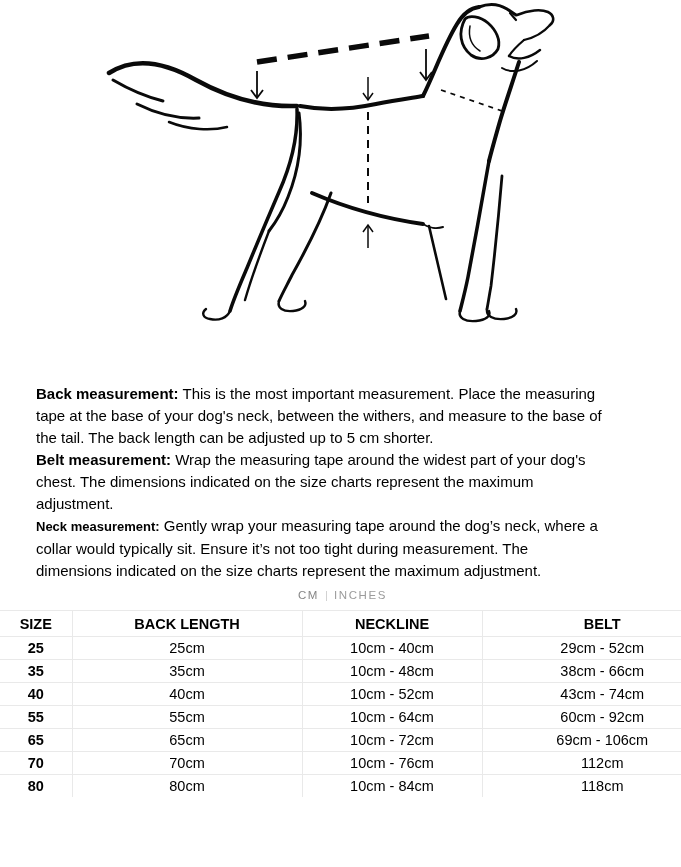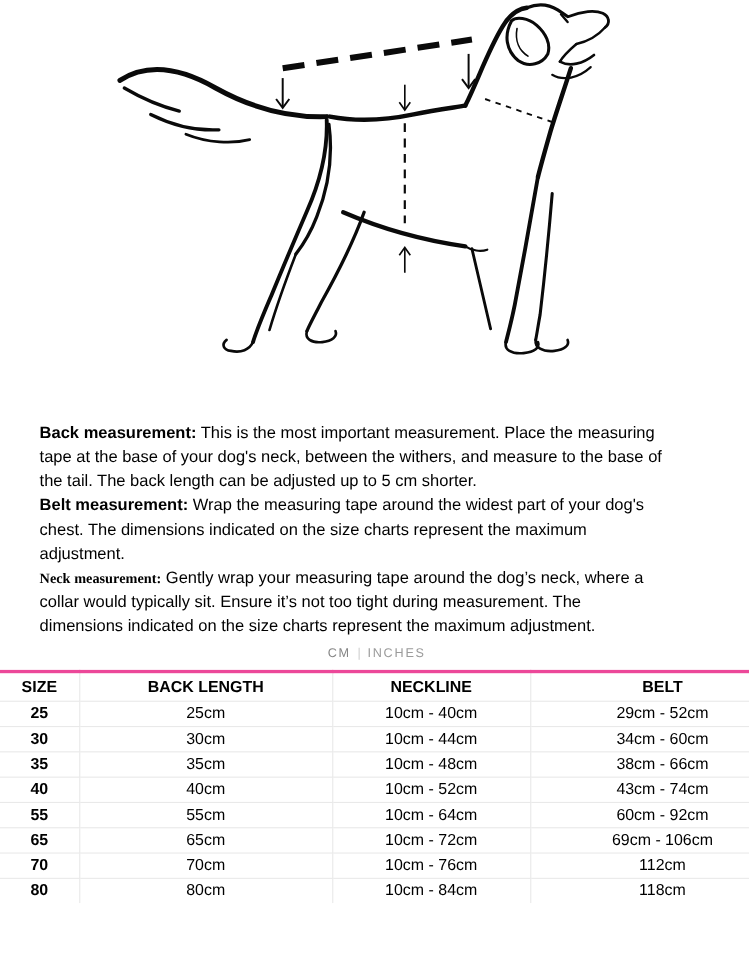--- a/index.html
+++ b/index.html
@@ -14,42 +14,42 @@
   .illustration{display:block;width:681px;height:372px;}
 
   
   .guide-text{
     margin:11px 36px 0 36px;
     font-size:15px;
     line-height:22px;
   }
   .guide-text p{margin:0;}
   .lead{font-weight:bold;}
-  .lead.small{font-size:13px;font-family:Liberation Serif, serif;}
+  .lead.small{font-size:13px;}
 
   
   .unit-toggle{
     margin:7px 0 9px 0;
     text-align:center;
     font-size:11.5px;
     letter-spacing:1.6px;
     color:#9b9b9b;
     -webkit-user-select:none;user-select:none;padding-left:45px;
   }
   .unit-toggle .opt{cursor:pointer;}
   .unit-toggle .opt.active{color:#868686;}
   .unit-toggle .sep{color:#cfcfcf;margin:0 6px;letter-spacing:0;}
 
   
   table.size-chart{
     width:681px;
     border-collapse:collapse;
     table-layout:fixed;
     font-size:14.5px;
-    border-top:3px solid #ec4899;
+    border-top:1px solid #ec4899;
   }
   .size-chart th,.size-chart td{
     border:1px solid #e9e9e9;
     text-align:center;
     padding:0;
     overflow:hidden;
     white-space:nowrap;
   }
   .size-chart th{height:25px;font-weight:bold;font-size:14.5px;}
   .size-chart td{height:22px;}
@@ -155,26 +155,20 @@
         </tr>
       </thead>
     <tbody>
         <tr>
           <td>25</td>
           <td>25cm</td>
           <td>10cm - 40cm</td>
           <td>29cm - 52cm</td>
         </tr>
         <tr>
-          <td>30</td>
-          <td>30cm</td>
-          <td>10cm - 44cm</td>
-          <td>34cm - 60cm</td>
-        </tr>
-        <tr>
           <td>35</td>
           <td>35cm</td>
           <td>10cm - 48cm</td>
           <td>38cm - 66cm</td>
         </tr>
         <tr>
           <td>40</td>
           <td>40cm</td>
           <td>10cm - 52cm</td>
           <td>43cm - 74cm</td>

